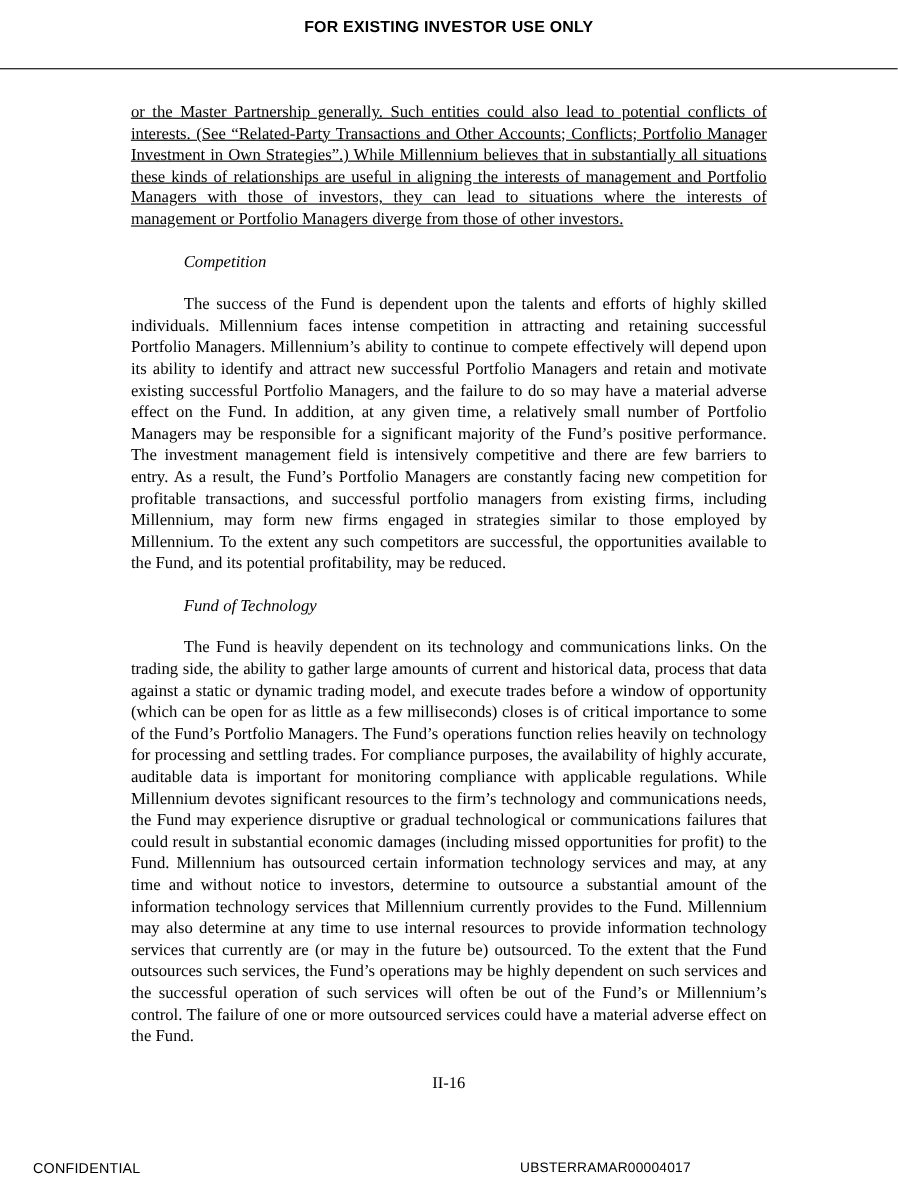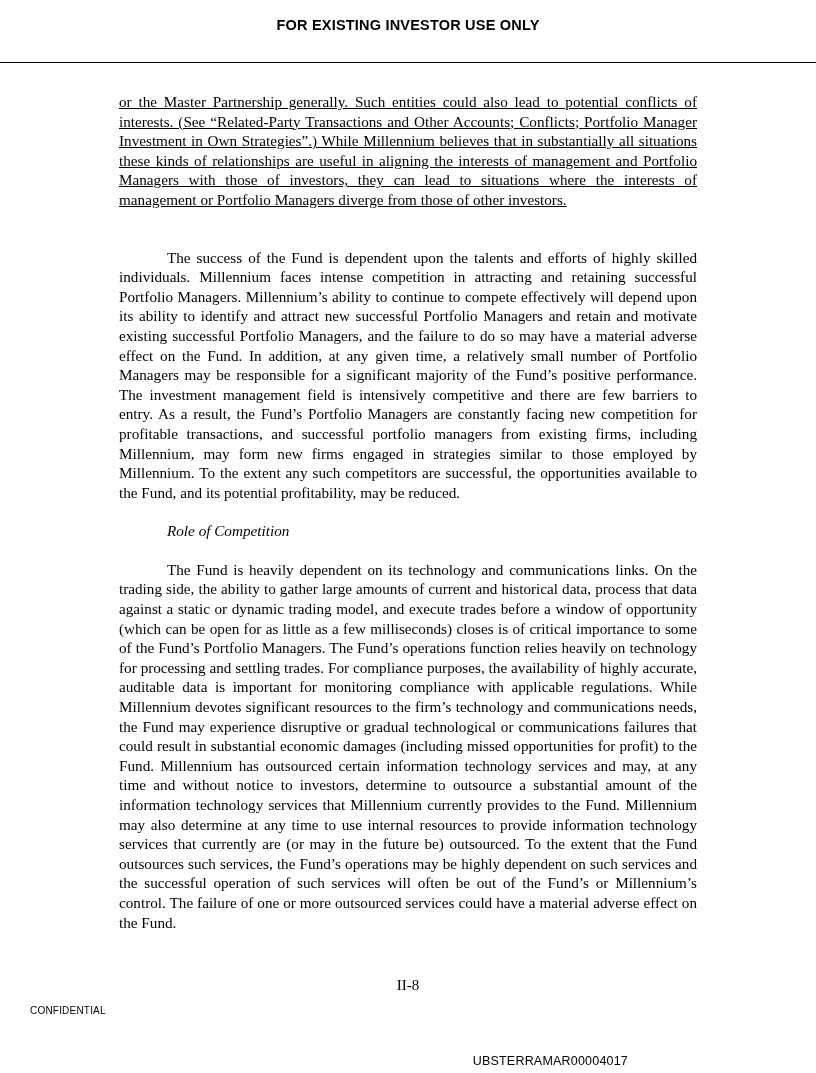--- a/index.html
+++ b/index.html
@@ -74,23 +74,23 @@
     position: absolute;
     top: 977px;
     left: 0;
     width: 816px;
     text-align: center;
     font-size: 15px;
   }
   .footer-left {
     position: absolute;
     left: 30px;
-    top: 1005px;
+    top: 1054px;
     font-family: "Liberation Sans", sans-serif;
-    font-size: 10px;
+    font-size: 13px;
     letter-spacing: 0.2px;
   }
   .footer-right {
     position: absolute;
     right: 28px;
     top: 1054px;
     font-family: Liberation Sans, sans-serif;
     font-size: 12.5px;
     letter-spacing: 0.2px;
   }
@@ -103,34 +103,35 @@
   <div class="header-banner">FOR EXISTING INVESTOR USE ONLY</div>
 
   <div class="rule"></div>
 
   <div class="content">
 
     <p class="body-para">or the Master Partnership generally.  Such entities could also lead to potential conflicts of interests.  (See “Related-Party Transactions and Other Accounts; Conflicts; Portfolio Manager Investment in Own Strategies”.)  While Millennium believes that in substantially all situations these kinds of relationships are useful in aligning the interests of management and Portfolio Managers with those of investors, they can lead to situations where the interests of management or Portfolio Managers diverge from those of other investors.</p>
 
     <div class="spacer-md"></div>
 
+    <p class="heading">Competition</p>
 
     <div class="spacer-md"></div>
 
     <p class="indent-para">The success of the Fund is dependent upon the talents and efforts of highly skilled individuals.  Millennium faces intense competition in attracting and retaining successful Portfolio Managers.  Millennium’s ability to continue to compete effectively will depend upon its ability to identify and attract new successful Portfolio Managers and retain and motivate existing successful Portfolio Managers, and the failure to do so may have a material adverse effect on the Fund. In addition, at any given time, a relatively small number of Portfolio Managers may be responsible for a significant majority of the Fund’s positive performance.  The investment management field is intensively competitive and there are few barriers to entry.  As a result, the Fund’s Portfolio Managers are constantly facing new competition for profitable transactions, and successful portfolio managers from existing firms, including Millennium, may form new firms engaged in strategies similar to those employed by Millennium.   To the extent any such competitors are successful, the opportunities available to the Fund, and its potential profitability, may be reduced.</p>
 
     <div class="spacer-md"></div>
 
-    <p class="heading">Role of Competition</p>
+    <p class="heading">Fund of Technology</p>
 
     <div class="spacer-md"></div>
 
     <p class="indent-para">The Fund is heavily dependent on its technology and communications links.  On the trading side, the ability to gather large amounts of current and historical data, process that data against a static or dynamic trading model, and execute trades before a window of opportunity (which can be open for as little as a few milliseconds) closes is of critical importance to some of the Fund’s Portfolio Managers.  The Fund’s operations function relies heavily on technology for processing and settling trades.  For compliance purposes, the availability of highly accurate, auditable data is important for monitoring compliance with applicable regulations.  While Millennium devotes significant resources to the firm’s technology and communications needs, the Fund may experience disruptive or gradual technological or communications failures that could result in substantial economic damages (including missed opportunities for profit) to the Fund.  Millennium has outsourced certain information technology services and may, at any time and without notice to investors, determine to outsource a substantial amount of the information technology services that Millennium currently provides to the Fund.  Millennium may also determine at any time to use internal resources to provide information technology services that currently are (or may in the future be) outsourced.  To the extent that the Fund outsources such services, the Fund’s operations may be highly dependent on such services and the successful operation of such services will often be out of the Fund’s or Millennium’s control.  The failure of one or more outsourced services could have a material adverse effect on the Fund.</p>
 
   </div>
 
-  <div class="page-number">II-8</div>
+  <div class="page-number">II-16</div>
 
   <div class="footer-left">CONFIDENTIAL</div>
 
   <div class="footer-right">UBSTERRAMAR00004017</div>
 
 </div>
 
 </body></html>

